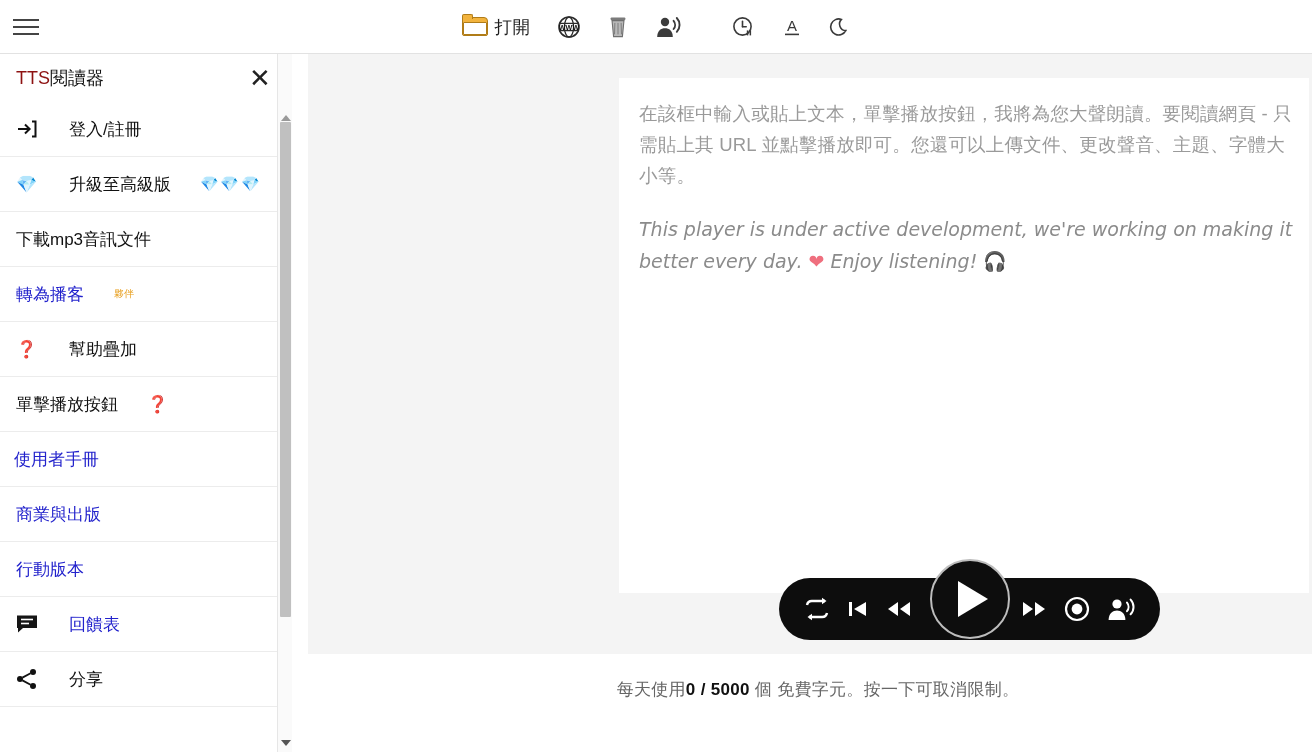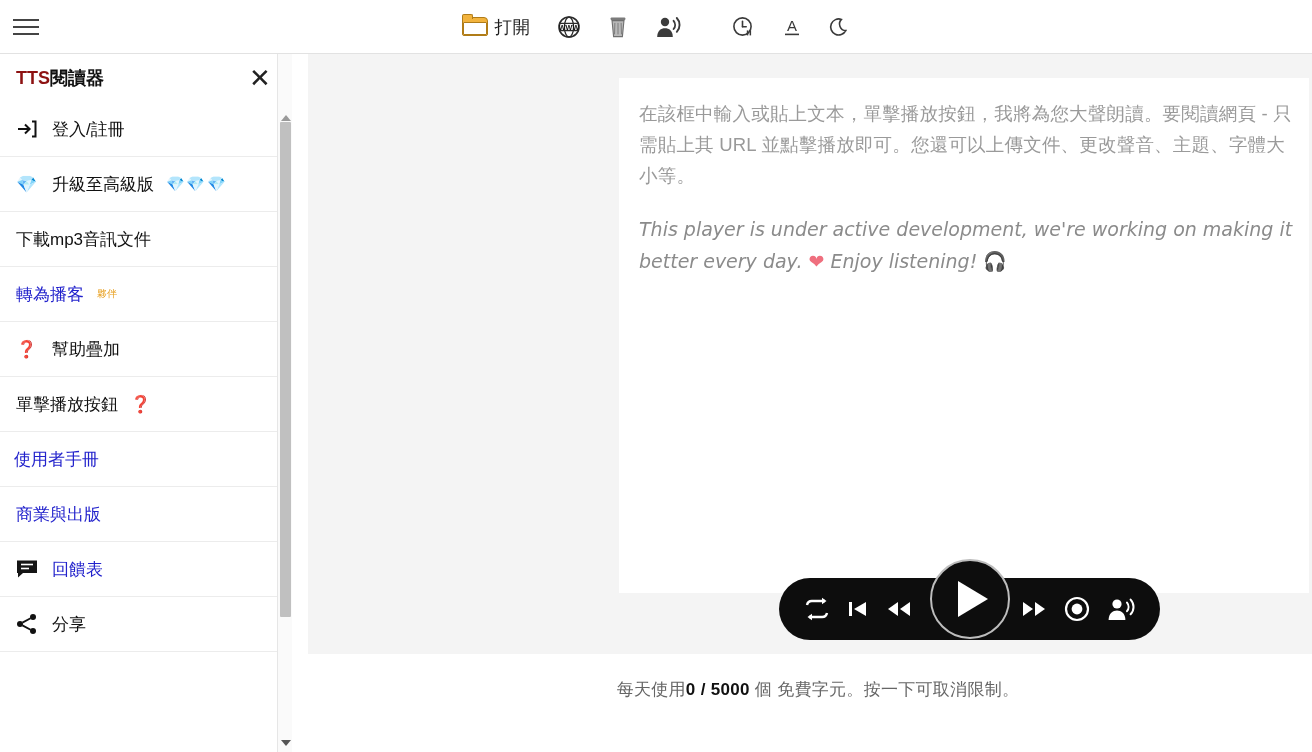--- a/index.html
+++ b/index.html
@@ -88,33 +88,33 @@
     position: absolute; left: 0; top: 54px;
     width: 292px; height: 698px;
     background: #ffffff;
     border-right: 1px solid #d9d9d9;
     overflow: hidden;
   }
   .sidebar-head {
     height: 48px; display: flex; align-items: center;
     justify-content: space-between; padding: 0 16px 0 16px;
   }
-  .sb-title { font-size: 18px; font-weight: bold; }
+  .sb-title { font-size: 18px; font-weight: normal; }
   .sb-title .tts { color: #8d1212; }
   .sb-title .rest { color: #111; }
   .sb-close {
     width: 30px; height: 30px; cursor: pointer;
     display: flex; align-items: center; justify-content: center;
     font-size: 26px; color: #222; line-height: 1; font-weight: 300;
   }
 
   .sb-list { position: relative; }
   .sb-item {
     height: 55px; display: flex; align-items: center;
-    padding-left: 14px; gap: 12px;
+    padding-left: 14px; gap: 29px;
     border-bottom: 1px solid #ececec;
     cursor: pointer; font-size: 17px; color: #111;
     white-space: nowrap;
   }
   .sb-item.blue { color: #2222cc; }
   .sb-item .lbl { line-height: 1; }
   .sb-item .ico { width: 26px; display: flex; align-items: center; justify-content: center; }
   .gem { font-size: 15px; letter-spacing: 2px; }
   .sup-partner { color: #e8a020; font-size: 10px; vertical-align: super; margin-left: 1px; }
   .qmark { color: #b01414; font-weight: bold; }
@@ -326,20 +326,23 @@
       </div>
 
       <div class="sb-item blue" style="">
         <span class="lbl">使用者手冊</span>
       </div>
 
       <div class="sb-item blue" style="padding-left:16px">
         <span class="lbl">商業與出版</span>
       </div>
 
+      <div class="sb-item blue" style="padding-left:16px">
+        <span class="lbl">行動版本</span>
+      </div>
 
       <div class="sb-item blue">
         <span class="ico">
           <svg width="22" height="20" viewBox="0 0 22 20">
             <path d="M1 1.5 H21 V14 H7 L2 18.5 V14 H1 Z" fill="#151515"></path>
             <line x1="5" y1="5.5" x2="17" y2="5.5" stroke="#fff" stroke-width="1.6"></line>
             <line x1="5" y1="9.5" x2="13" y2="9.5" stroke="#fff" stroke-width="1.6"></line>
           </svg>
         </span>
         <span class="lbl">回饋表</span>

